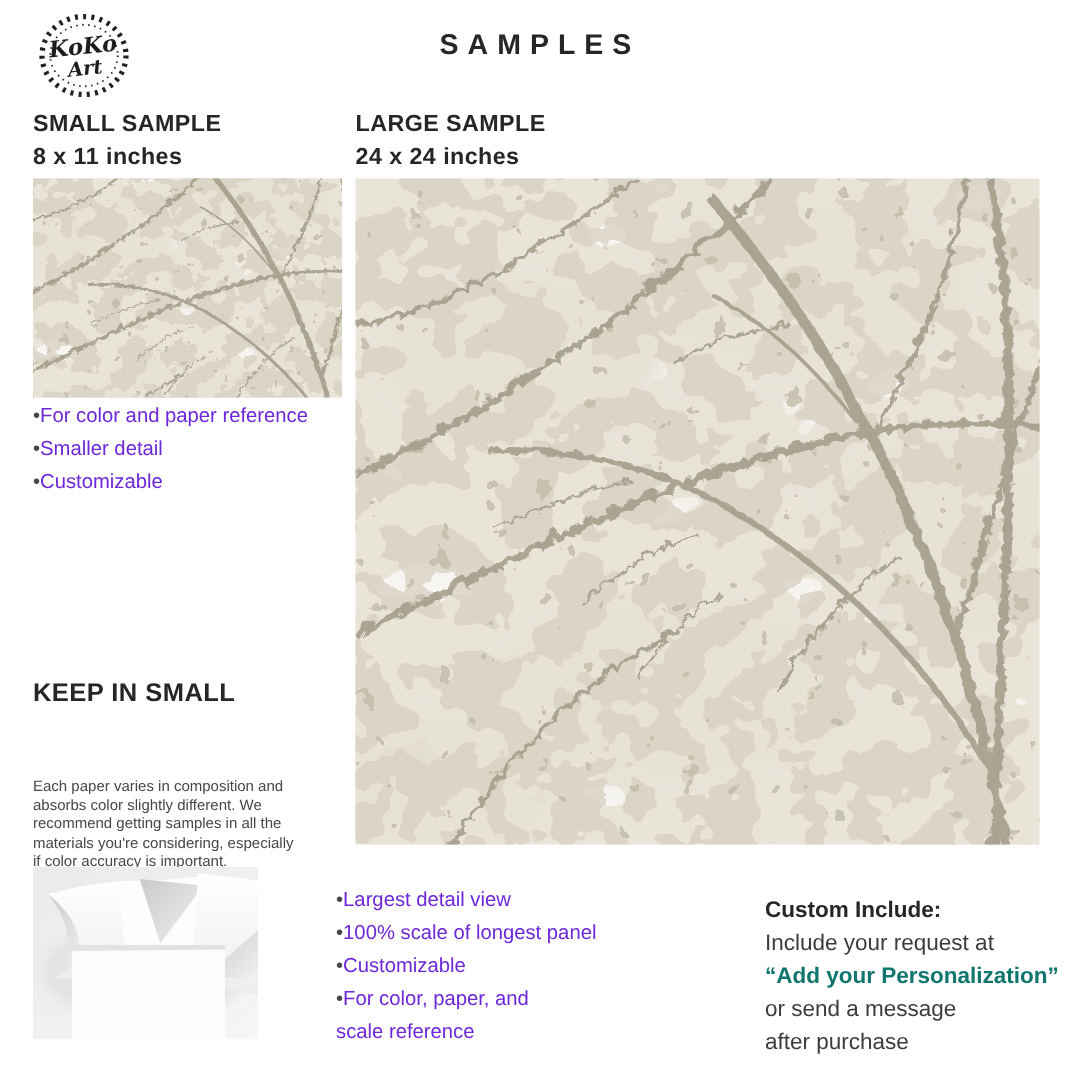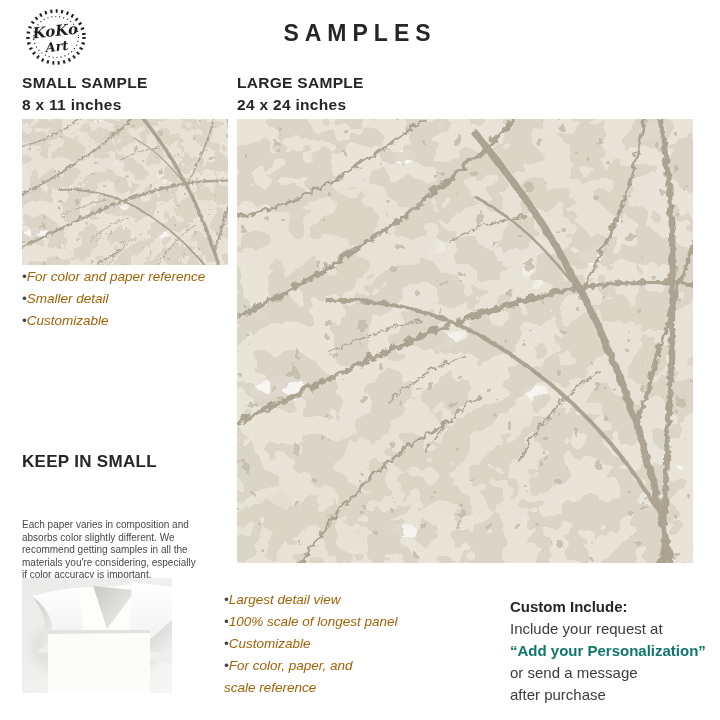--- a/index.html
+++ b/index.html
@@ -22,21 +22,21 @@
     font-family: "DejaVu Serif", serif;
     font-style: italic; font-weight: bold; color: #1d1d1d;
     line-height: 1;
   }
   .logo-line1 { font-size: 15px; }
   .logo-line2 { font-size: 13px; margin-top: 1px; }
   
   .page-title {
     position: absolute; left: 0; right: 0; top: 20px;
     text-align: center;
-    font-size: 23px; font-weight: bold; letter-spacing: 6px;
+    font-size: 19px; font-weight: bold; letter-spacing: 6px;
     color: #262626;
   }
   
   .sample-head { position: absolute; }
   .sample-head.small { left: 22px; top: 72px; }
   .sample-head.large { left: 237px; top: 72px; }
   .sample-heading, .sample-size {
     font-size: 15.5px; font-weight: bold; letter-spacing: 0.3px;
     color: #262626; line-height: 22px;
   }
@@ -44,21 +44,21 @@
   .art-small {
     position: absolute; left: 22px; top: 119px; width: 206px; height: 146px;
   }
   .art-large {
     position: absolute; left: 237px; top: 119px; width: 456px; height: 444px;
   }
   .art-small svg, .art-large svg { display: block; width: 100%; height: 100%; }
   
   ul.bullets { list-style: none; }
   ul.bullets li {
-    font-size: 13.5px; line-height: 22px; color: #a16207; font-style: italic;
+    font-size: 13.5px; line-height: 22px; color: #6d28d9;
   }
   ul.bullets li::before { content: "\2022 "; color: #474747; }
   .small-bullets { position: absolute; left: 22px; top: 266px; width: 205px; }
   .large-bullets { position: absolute; left: 224px; top: 562px; width: 200px; margin-top: 27px; }
   .large-bullets li:last-child { max-width: 152px; }
   
   .keep-in-mind { position: absolute; left: 22px; top: 452px; width: 178px; }
   .keep-in-mind h3 {
     font-size: 17px; font-weight: bold; letter-spacing: 0.3px;
     color: #262626; margin-bottom: 8px;

